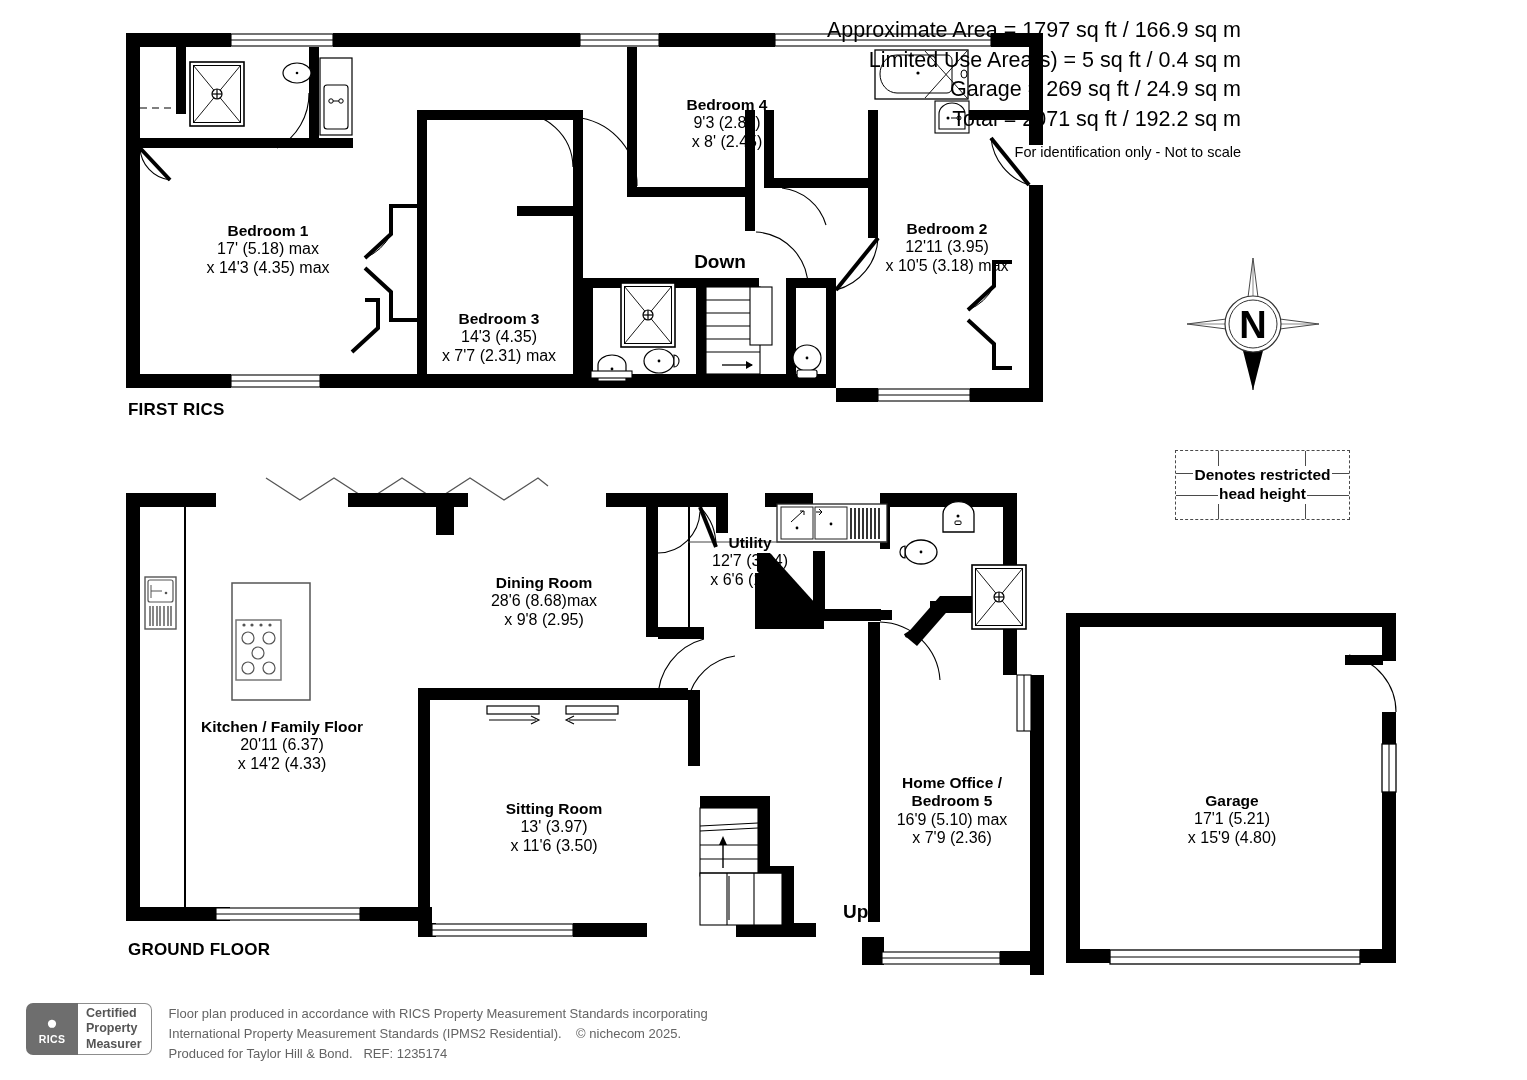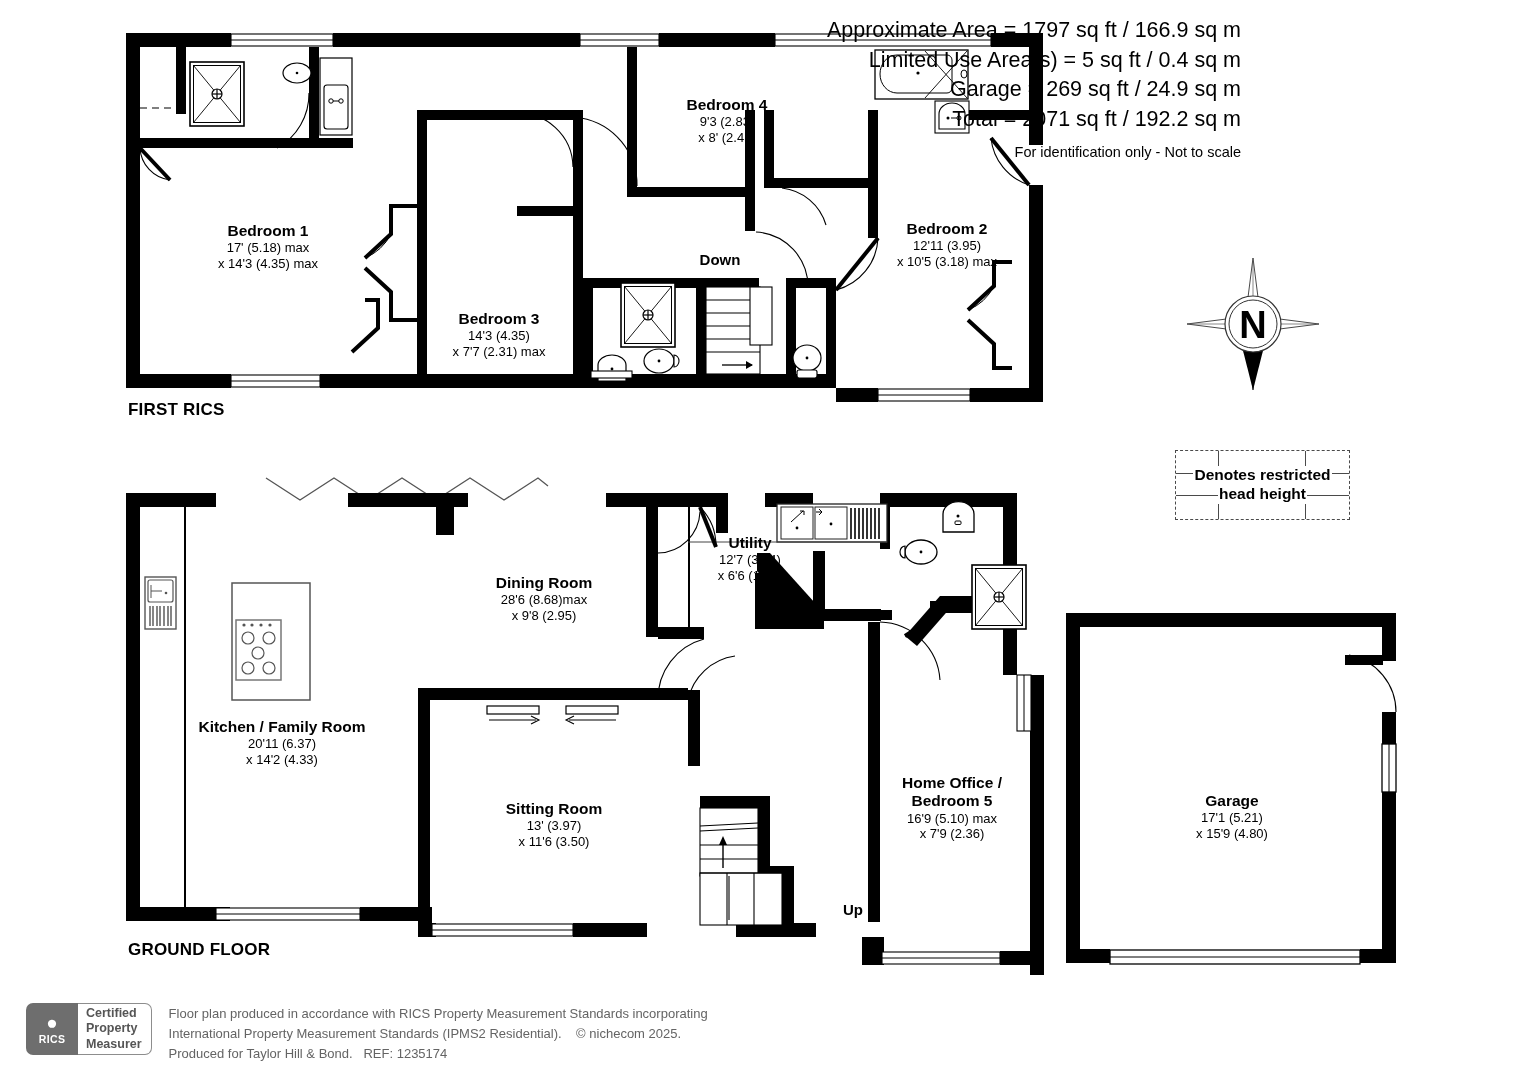--- a/index.html
+++ b/index.html
@@ -36,33 +36,33 @@
     font-size: 15.5px;
     color: #000;
   }
   .lbl .nm {
     display: block;
     font-weight: bold;
     font-size: 15.5px;
   }
   .lbl .dim {
     display: block;
-    font-size: 13px;
+    font-size: 16px;
     font-weight: normal;
   }
   .floor-title {
     position: absolute;
     font-weight: bold;
     font-size: 17px;
     letter-spacing: 0.2px;
   }
   .plain-bold {
     position: absolute;
     font-weight: bold;
-    font-size: 15px;
+    font-size: 19px;
   }
   
   #area-summary {
     position: absolute;
     right: 27px;
     top: 16px;
     text-align: right;
     font-size: 21.5px;
     line-height: 1.38;
   }
@@ -657,21 +657,21 @@
     <span class="dim">x 8' (2.45)</span>
   </div>
   <div class="lbl" style="left:947px; top:220px; transform:translateX(-50%);">
     <span class="nm">Bedroom 2</span>
     <span class="dim">12'11 (3.95)</span>
     <span class="dim">x 10'5 (3.18) max</span>
   </div>
   <div class="plain-bold" style="left:720px; top:251px; transform:translateX(-50%);">Down</div>
 
   <div class="lbl" style="left:282px; top:718px; transform:translateX(-50%);">
-    <span class="nm">Kitchen / Family Room</span>
+    <span class="nm">Kitchen / Family Floor</span>
     <span class="dim">20'11 (6.37)</span>
     <span class="dim">x 14'2 (4.33)</span>
   </div>
   <div class="lbl" style="left:544px; top:574px; transform:translateX(-50%);">
     <span class="nm">Dining Room</span>
     <span class="dim">28'6 (8.68)max</span>
     <span class="dim">x 9'8 (2.95)</span>
   </div>
   <div class="lbl" style="left:750px; top:534px; transform:translateX(-50%);">
     <span class="nm">Utility</span>

